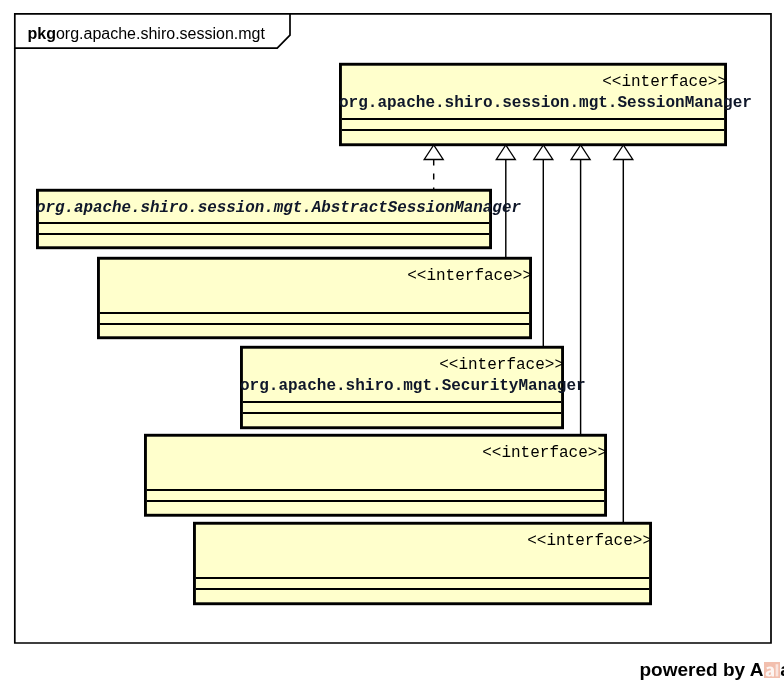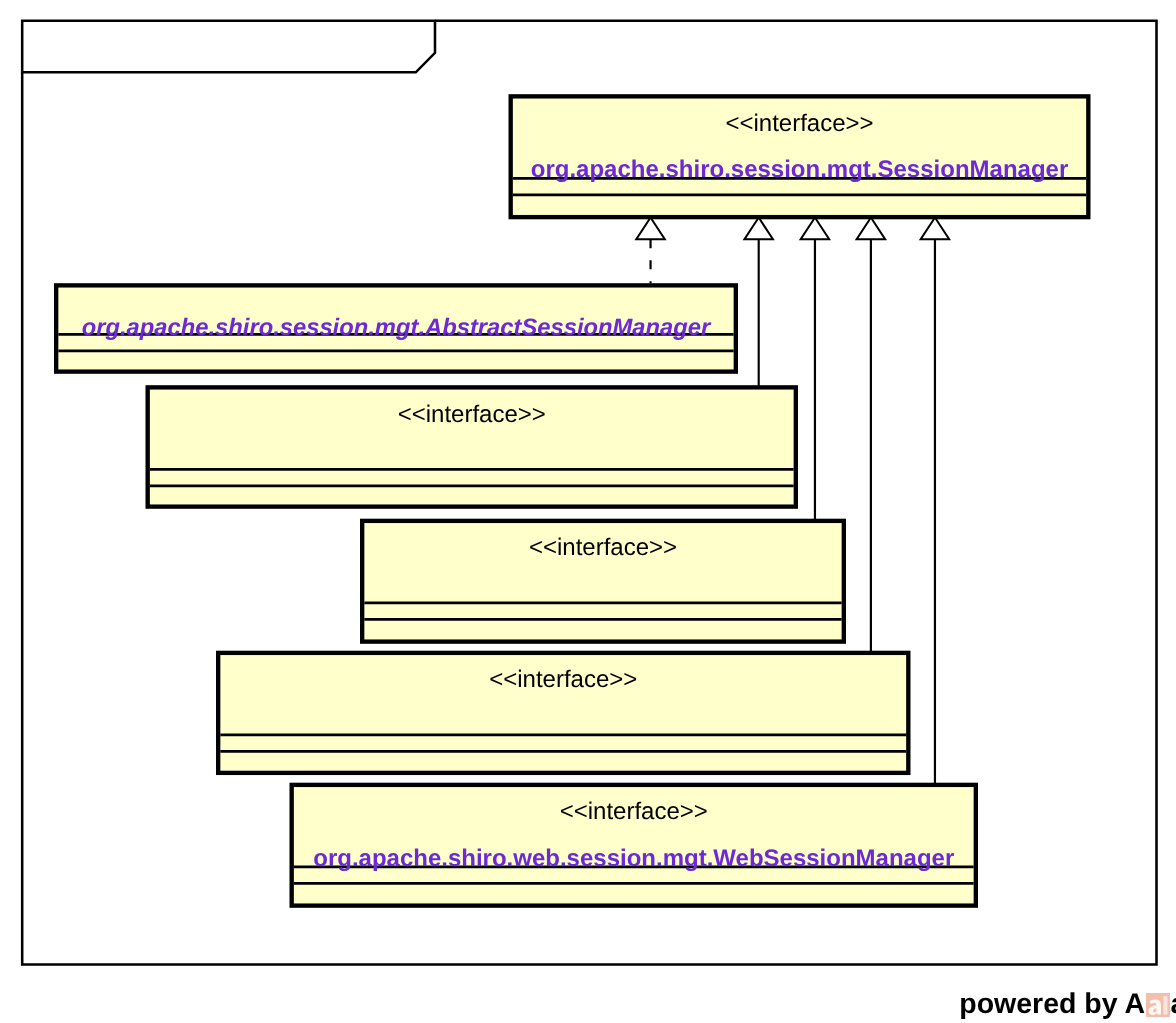--- a/index.html
+++ b/index.html
@@ -2,23 +2,23 @@
 <html><head>
 <meta charset="utf-8">
 <title>UML Class Diagram</title>
 <style>
   html,body{margin:0;padding:0;}
   body{width:784px;height:682px;background:#ffffff;font-family:"Liberation Sans",sans-serif;overflow:hidden;}
   #canvas{position:relative;width:784px;height:682px;}
   .cls,.pkgtext,.footer{transform:translateZ(0);}
   svg.layer{position:absolute;left:0;top:0;width:784px;height:682px;}
   .cls{position:absolute;background:transparent;box-sizing:border-box;}
-  .cls .hdr{text-align:center;padding-top:9px;box-sizing:border-box;}
+  .cls .hdr{text-align:right;padding-top:9px;box-sizing:border-box;font-family:Liberation Mono, monospace;}
   .cls .stereo{font-size:16px;line-height:21px;color:#000;}
-  .cls .nm{font-size:16px;font-weight:bold;line-height:21px;color:#6d28d9;margin-top:10px;}
+  .cls .nm{font-size:16px;font-weight:bold;line-height:21px;color:#0f172a;}
   .cls .sep{box-sizing:border-box;}
   .cls .nm.abs{font-style:italic;font-size:15.85px;}
   .pkgtext{position:absolute;font-size:16px;color:#000;white-space:pre;}
   .pkgtext b{font-weight:bold;}
   .footer{position:absolute;font-size:19px;line-height:17px;color:#000000;font-weight:bold;white-space:pre;}
 </style>
 </head>
 <body>
 
 <div id="canvas">
@@ -53,20 +53,21 @@
       <line x1="505.8" y1="159.5" x2="505.8" y2="258" stroke="#000" stroke-width="1.45"></line>
       <path d="M505.8 145 L496.3 159.5 L515.3 159.5 Z" fill="#ffffff" stroke="#000" stroke-width="1.35" stroke-linejoin="miter"></path>
       <line x1="543.3" y1="159.5" x2="543.3" y2="346" stroke="#000" stroke-width="1.45"></line>
       <path d="M543.3 145 L533.8 159.5 L552.8 159.5 Z" fill="#ffffff" stroke="#000" stroke-width="1.35" stroke-linejoin="miter"></path>
       <line x1="580.6" y1="159.5" x2="580.6" y2="434" stroke="#000" stroke-width="1.45"></line>
       <path d="M580.6 145 L571.1 159.5 L590.1 159.5 Z" fill="#ffffff" stroke="#000" stroke-width="1.35" stroke-linejoin="miter"></path>
       <line x1="623.3" y1="159.5" x2="623.3" y2="522" stroke="#000" stroke-width="1.45"></line>
       <path d="M623.3 145 L613.8 159.5 L632.8 159.5 Z" fill="#ffffff" stroke="#000" stroke-width="1.35" stroke-linejoin="miter"></path>
     </svg>
 
+  <div class="pkgtext" style="left:27.5px;top:24.5px;"><b>pkg</b><span>org.apache.shiro.session.mgt</span></div>
 
   <div class="cls" style="left: 339px; top: 63px; width: 388px; height: 83px;">
     <div class="hdr" style="height: 55px;">
       <div class="stereo">&lt;&lt;interface&gt;&gt;</div>
       <div class="nm">org.apache.shiro.session.mgt.SessionManager</div>
     </div>
     <div class="sep" style="height: 11px;"></div>
     <div class="sep" style="height: 15px;"></div>
   </div>
 
@@ -82,37 +83,37 @@
     <div class="hdr" style="height: 55px;">
       <div class="stereo">&lt;&lt;interface&gt;&gt;</div>
     </div>
     <div class="sep" style="height: 11px;"></div>
     <div class="sep" style="height: 14px;"></div>
   </div>
 
   <div class="cls" style="left: 240px; top: 346px; width: 324px; height: 83px;">
     <div class="hdr" style="height: 55px;">
       <div class="stereo">&lt;&lt;interface&gt;&gt;</div>
+      <div class="nm">org.apache.shiro.mgt.SecurityManager</div>
     </div>
     <div class="sep" style="height: 11px;"></div>
     <div class="sep" style="height: 15px;"></div>
   </div>
 
   <div class="cls" style="left: 144px; top: 434px; width: 463px; height: 82.5px;">
     <div class="hdr" style="height: 55px;">
       <div class="stereo">&lt;&lt;interface&gt;&gt;</div>
     </div>
     <div class="sep" style="height: 11px;"></div>
     <div class="sep" style="height: 14.5px;"></div>
   </div>
 
   <div class="cls" style="left: 193px; top: 522px; width: 459px; height: 83px;">
     <div class="hdr" style="height: 55px;">
       <div class="stereo">&lt;&lt;interface&gt;&gt;</div>
-      <div class="nm">org.apache.shiro.web.session.mgt.WebSessionManager</div>
     </div>
     <div class="sep" style="height: 11px;"></div>
     <div class="sep" style="height: 15px;"></div>
   </div>
 
   <div class="footer" style="left:639.5px;top:661px;">powered by Astah</div>
   <svg class="astah-logo" width="16" height="16" viewBox="0 0 16 16" style="position:absolute;left:764px;top:662px;">
     <rect x="0" y="0" width="16" height="16" fill="#f2bfae"></rect>
     <path d="M1.6 12.3 C1.6 10.0 3.6 8.6 6.9 8.2 L6.9 7.6 C6.9 6.9 6.5 6.5 5.7 6.5 C4.9 6.5 4.1 6.9 3.3 7.4 L2.3 5.6 C3.4 4.9 4.7 4.4 6.2 4.4 C8.7 4.4 10.0 5.7 10.0 8.2 L10.0 14.4 L7.6 14.4 L7.4 13.4 L7.3 13.4 C6.5 14.2 5.7 14.6 4.7 14.6 C3.0 14.6 1.6 13.6 1.6 12.3 Z M4.7 12.0 C4.7 12.6 5.1 12.9 5.8 12.9 C6.2 12.9 6.6 12.7 6.9 12.3 L6.9 10.2 C5.4 10.4 4.7 11.0 4.7 12.0 Z" fill="#ffffff" opacity="0.85"></path>
     <path d="M11.6 2.2 L14.3 2.2 L14.3 14.4 L11.6 14.4 Z" fill="#ffffff" opacity="0.6"></path>

